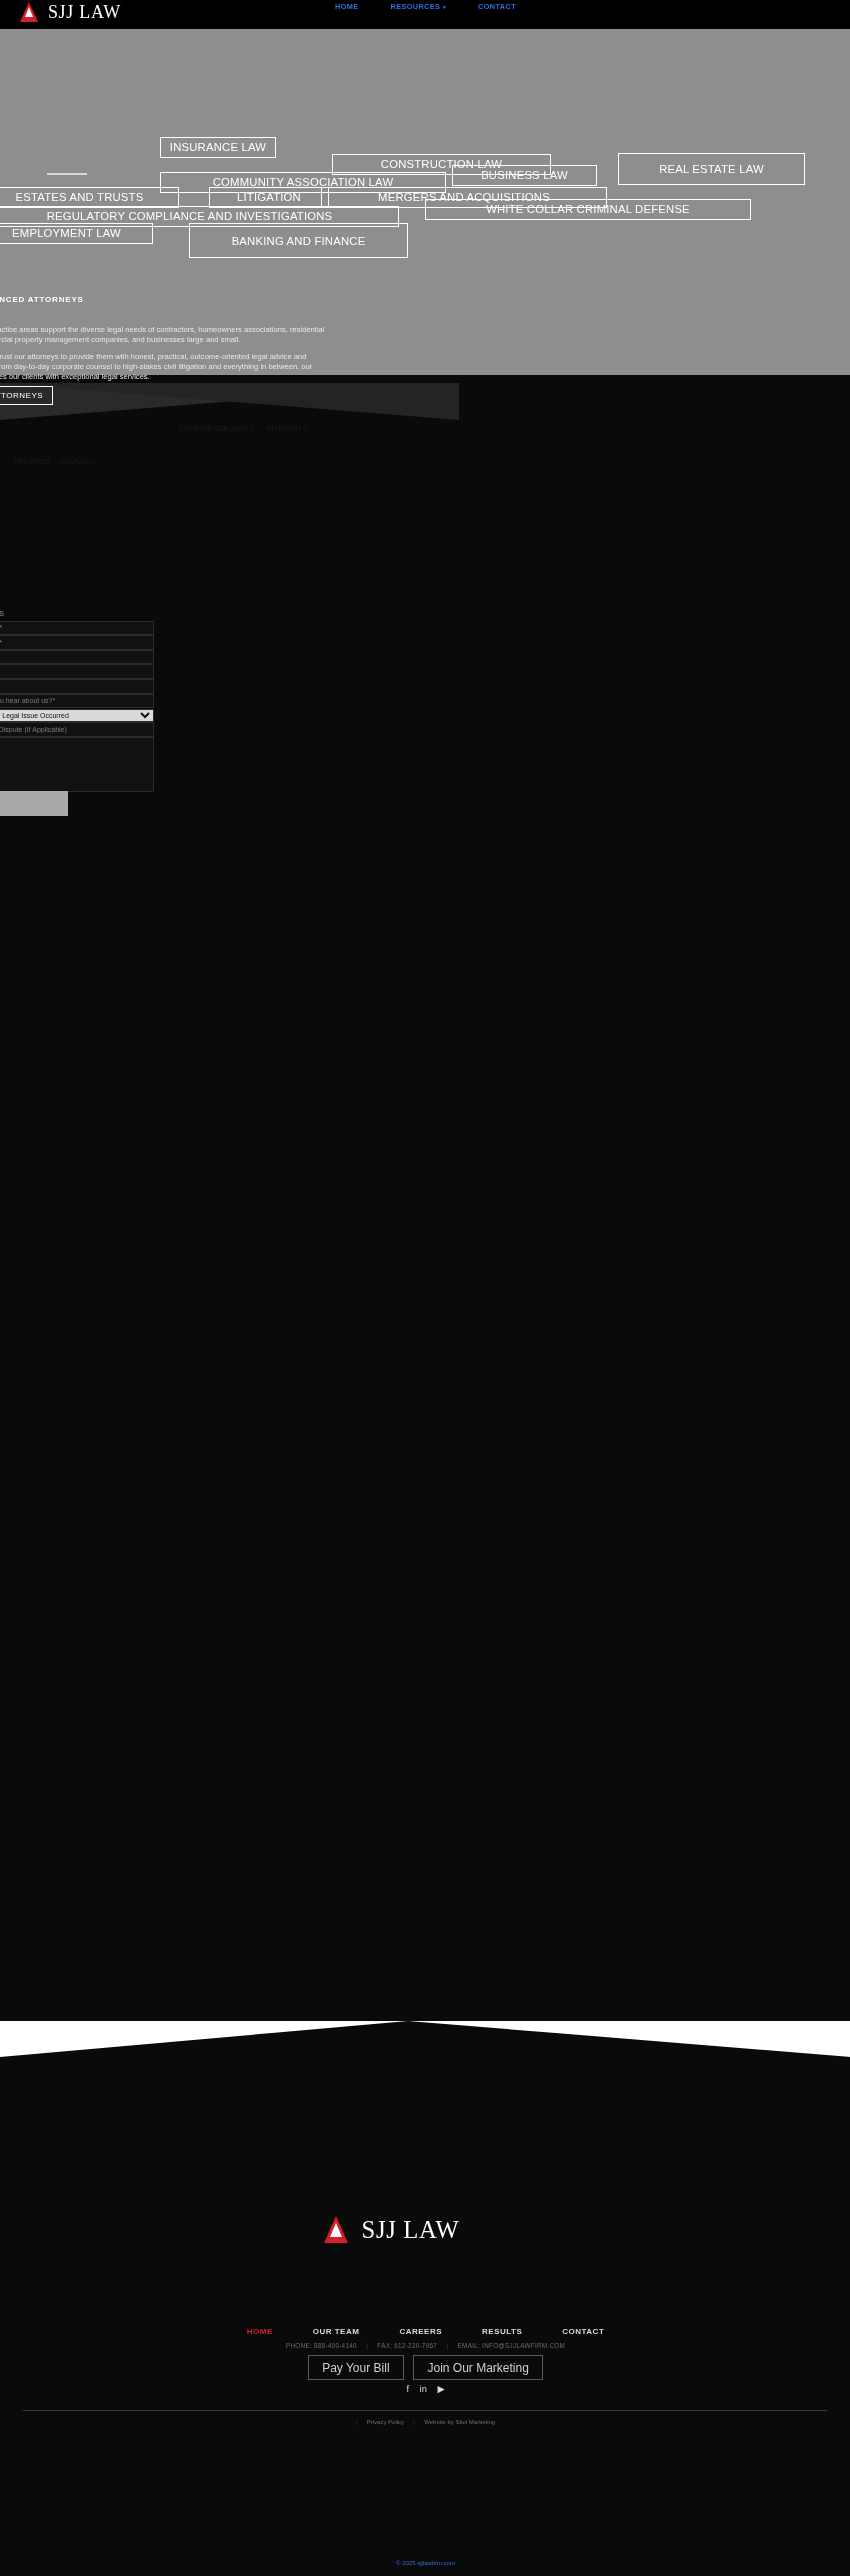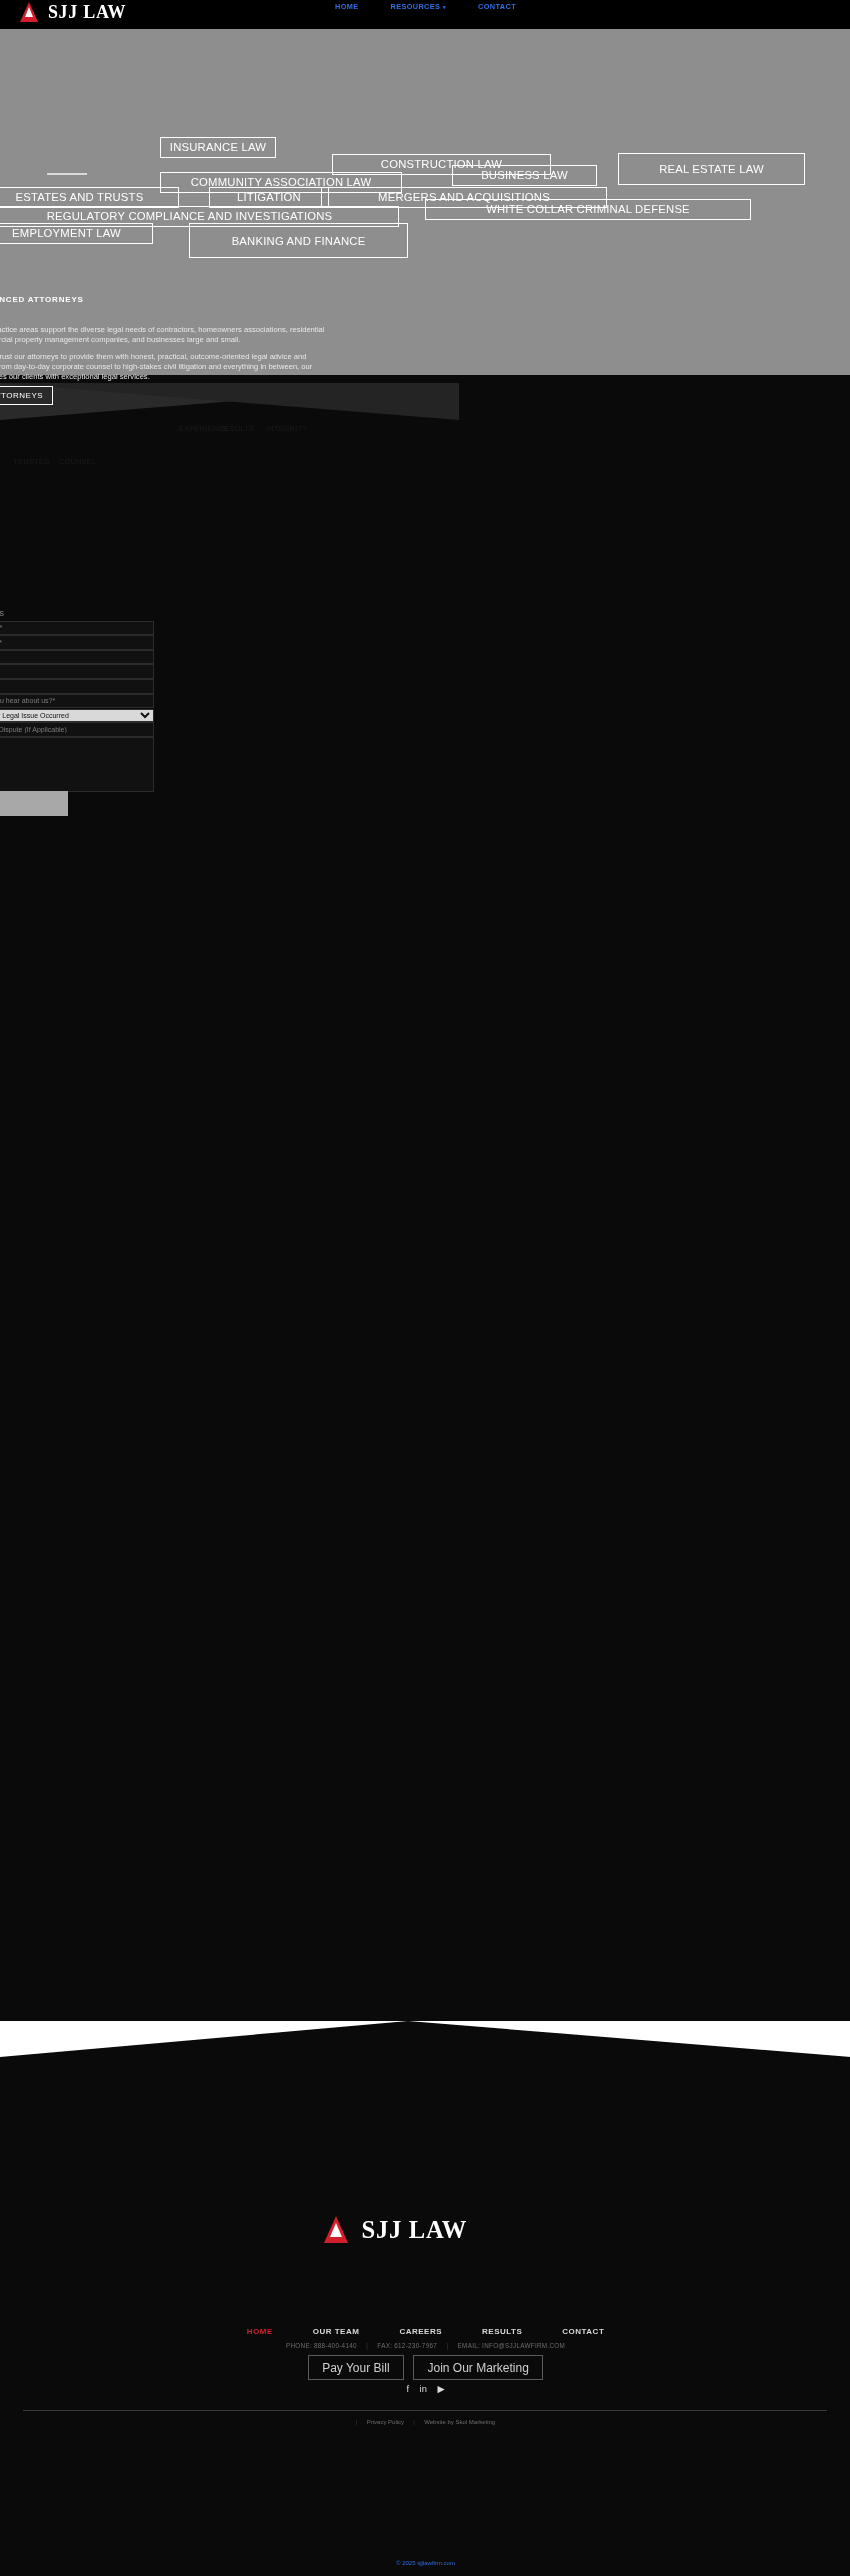--- a/index.html
+++ b/index.html
@@ -30,21 +30,21 @@
   }
   .logo-tri-white {
     position: absolute; left: 8.6px; top: 6px;
     width: 0; height: 0;
     border-left: 4.7px solid transparent;
     border-right: 4.7px solid transparent;
     border-bottom: 10.6px solid #ffffff;
   }
   .logo-text {
     font-family: "Liberation Serif", serif;
-    font-size: 18px; letter-spacing: 0.7px; color: #ffffff; font-weight: 700;
+    font-size: 18px; letter-spacing: 0.7px; color: #ffffff; font-weight: 400;
     white-space: nowrap;
   }
   .nav {
     position: absolute; left: 0; top: 0; width: 851px; height: 13.3px;
     display: flex; justify-content: center; align-items: center; gap: 32px;
     font-size: 7.3px; font-weight: 700; letter-spacing: 0.4px;
   }
   .nav a { color: #2f6fe0; text-decoration: none; }
   .nav .nav-item { display: flex; align-items: center; gap: 2.7px; }
   .caret { font-size: 5.3px; color: #2f6fe0; }
@@ -246,21 +246,21 @@
     </div>
     <div class="nav-item">
       <a>CONTACT</a>
     </div>
   </div>
 </div>
 
 <div class="pa-cloud" id="pa-cloud">
     <div class="pa-btn" style="left: 160px; top: 137px; width: 116px; height: 20.6px;">INSURANCE LAW</div>
     <div class="pa-btn" style="left: 332px; top: 154px; width: 219px; height: 20.6px;">CONSTRUCTION LAW</div>
-    <div class="pa-btn" style="left: 160px; top: 172px; width: 242px; height: 20.6px;">COMMUNITY ASSOCIATION LAW</div>
+    <div class="pa-btn" style="left: 160px; top: 172px; width: 286px; height: 20.6px;">COMMUNITY ASSOCIATION LAW</div>
     <div class="pa-btn" style="left: 452px; top: 165px; width: 145px; height: 20.6px;">BUSINESS LAW</div>
     <div class="pa-btn" style="left: 618px; top: 153px; width: 187px; height: 32px;">REAL ESTATE LAW</div>
     <div class="pa-btn" style="left: -20px; top: 187px; width: 199px; height: 20.6px;">ESTATES AND TRUSTS</div>
     <div class="pa-btn" style="left: 209px; top: 187px; width: 120px; height: 20.6px; text-align: right;">LITIGATION</div>
     <div class="pa-btn" style="left: 321px; top: 187px; width: 286px; height: 20.6px;">MERGERS AND ACQUISITIONS</div>
     <div class="pa-btn" style="left: -20px; top: 206px; width: 419px; height: 20.6px;">REGULATORY COMPLIANCE AND INVESTIGATIONS</div>
     <div class="pa-btn" style="left: 425px; top: 199px; width: 326px; height: 20.6px;">WHITE COLLAR CRIMINAL DEFENSE</div>
     <div class="pa-btn" style="left: -20px; top: 223px; width: 173px; height: 20.6px;">EMPLOYMENT LAW</div>
     <div class="pa-btn" style="left: 189px; top: 223px; width: 219px; height: 35px;">BANKING AND FINANCE</div>
   </div>

